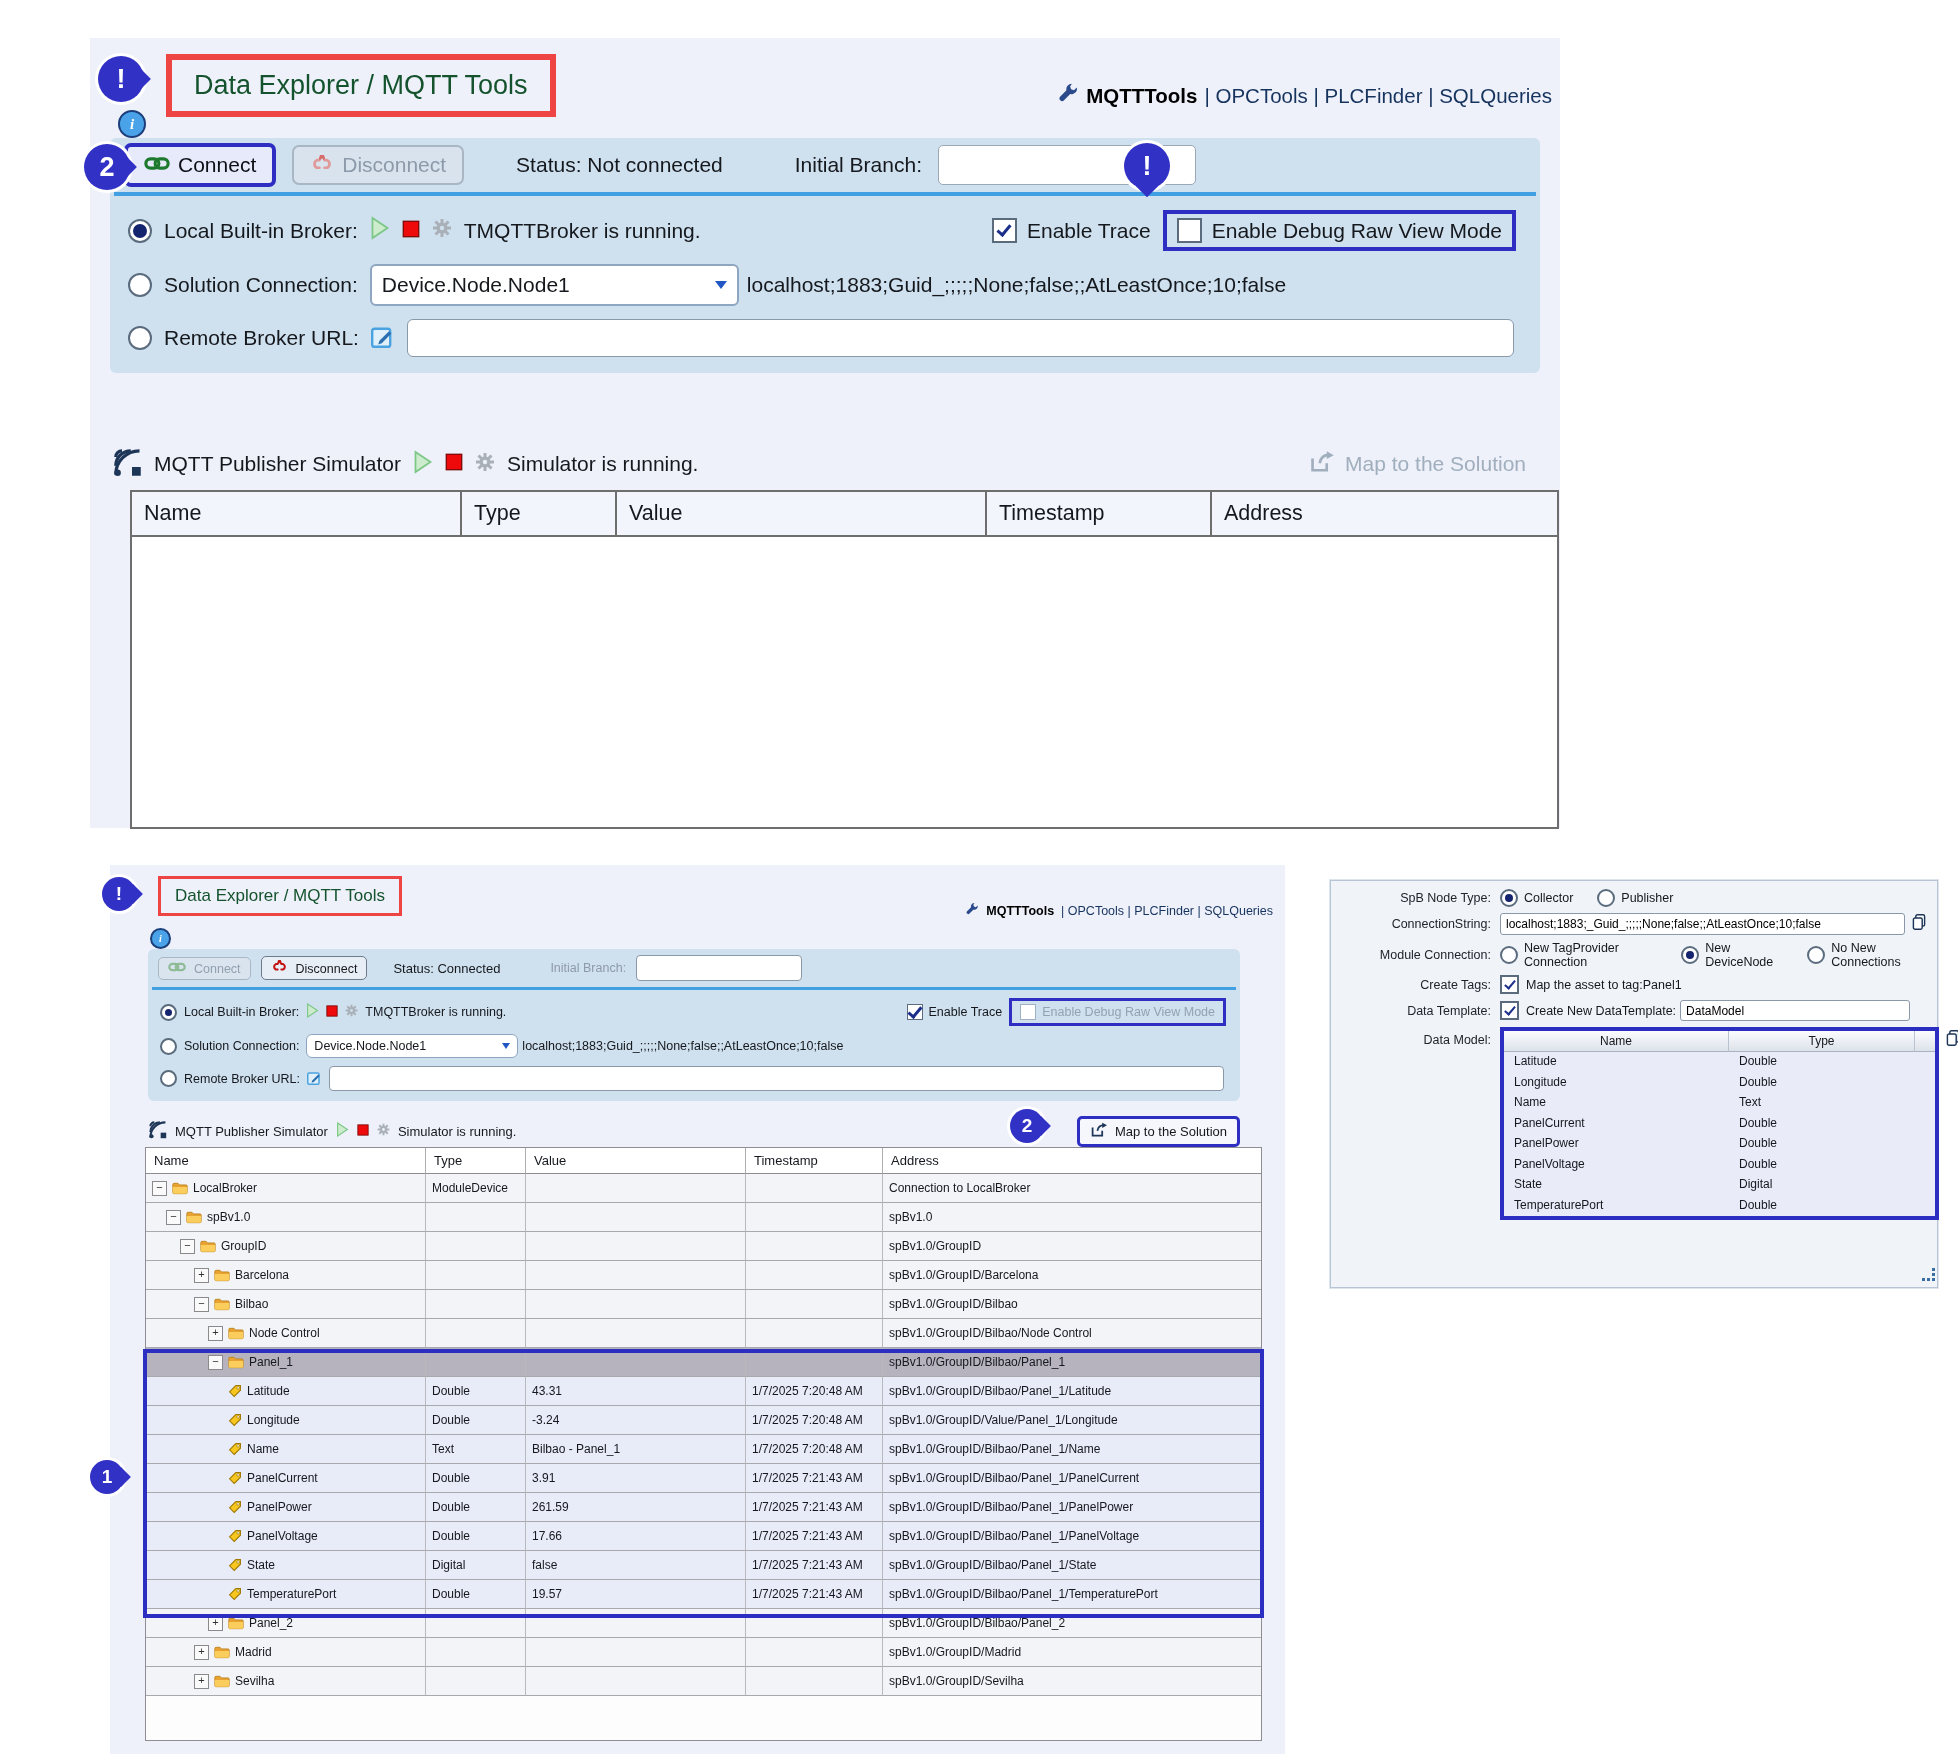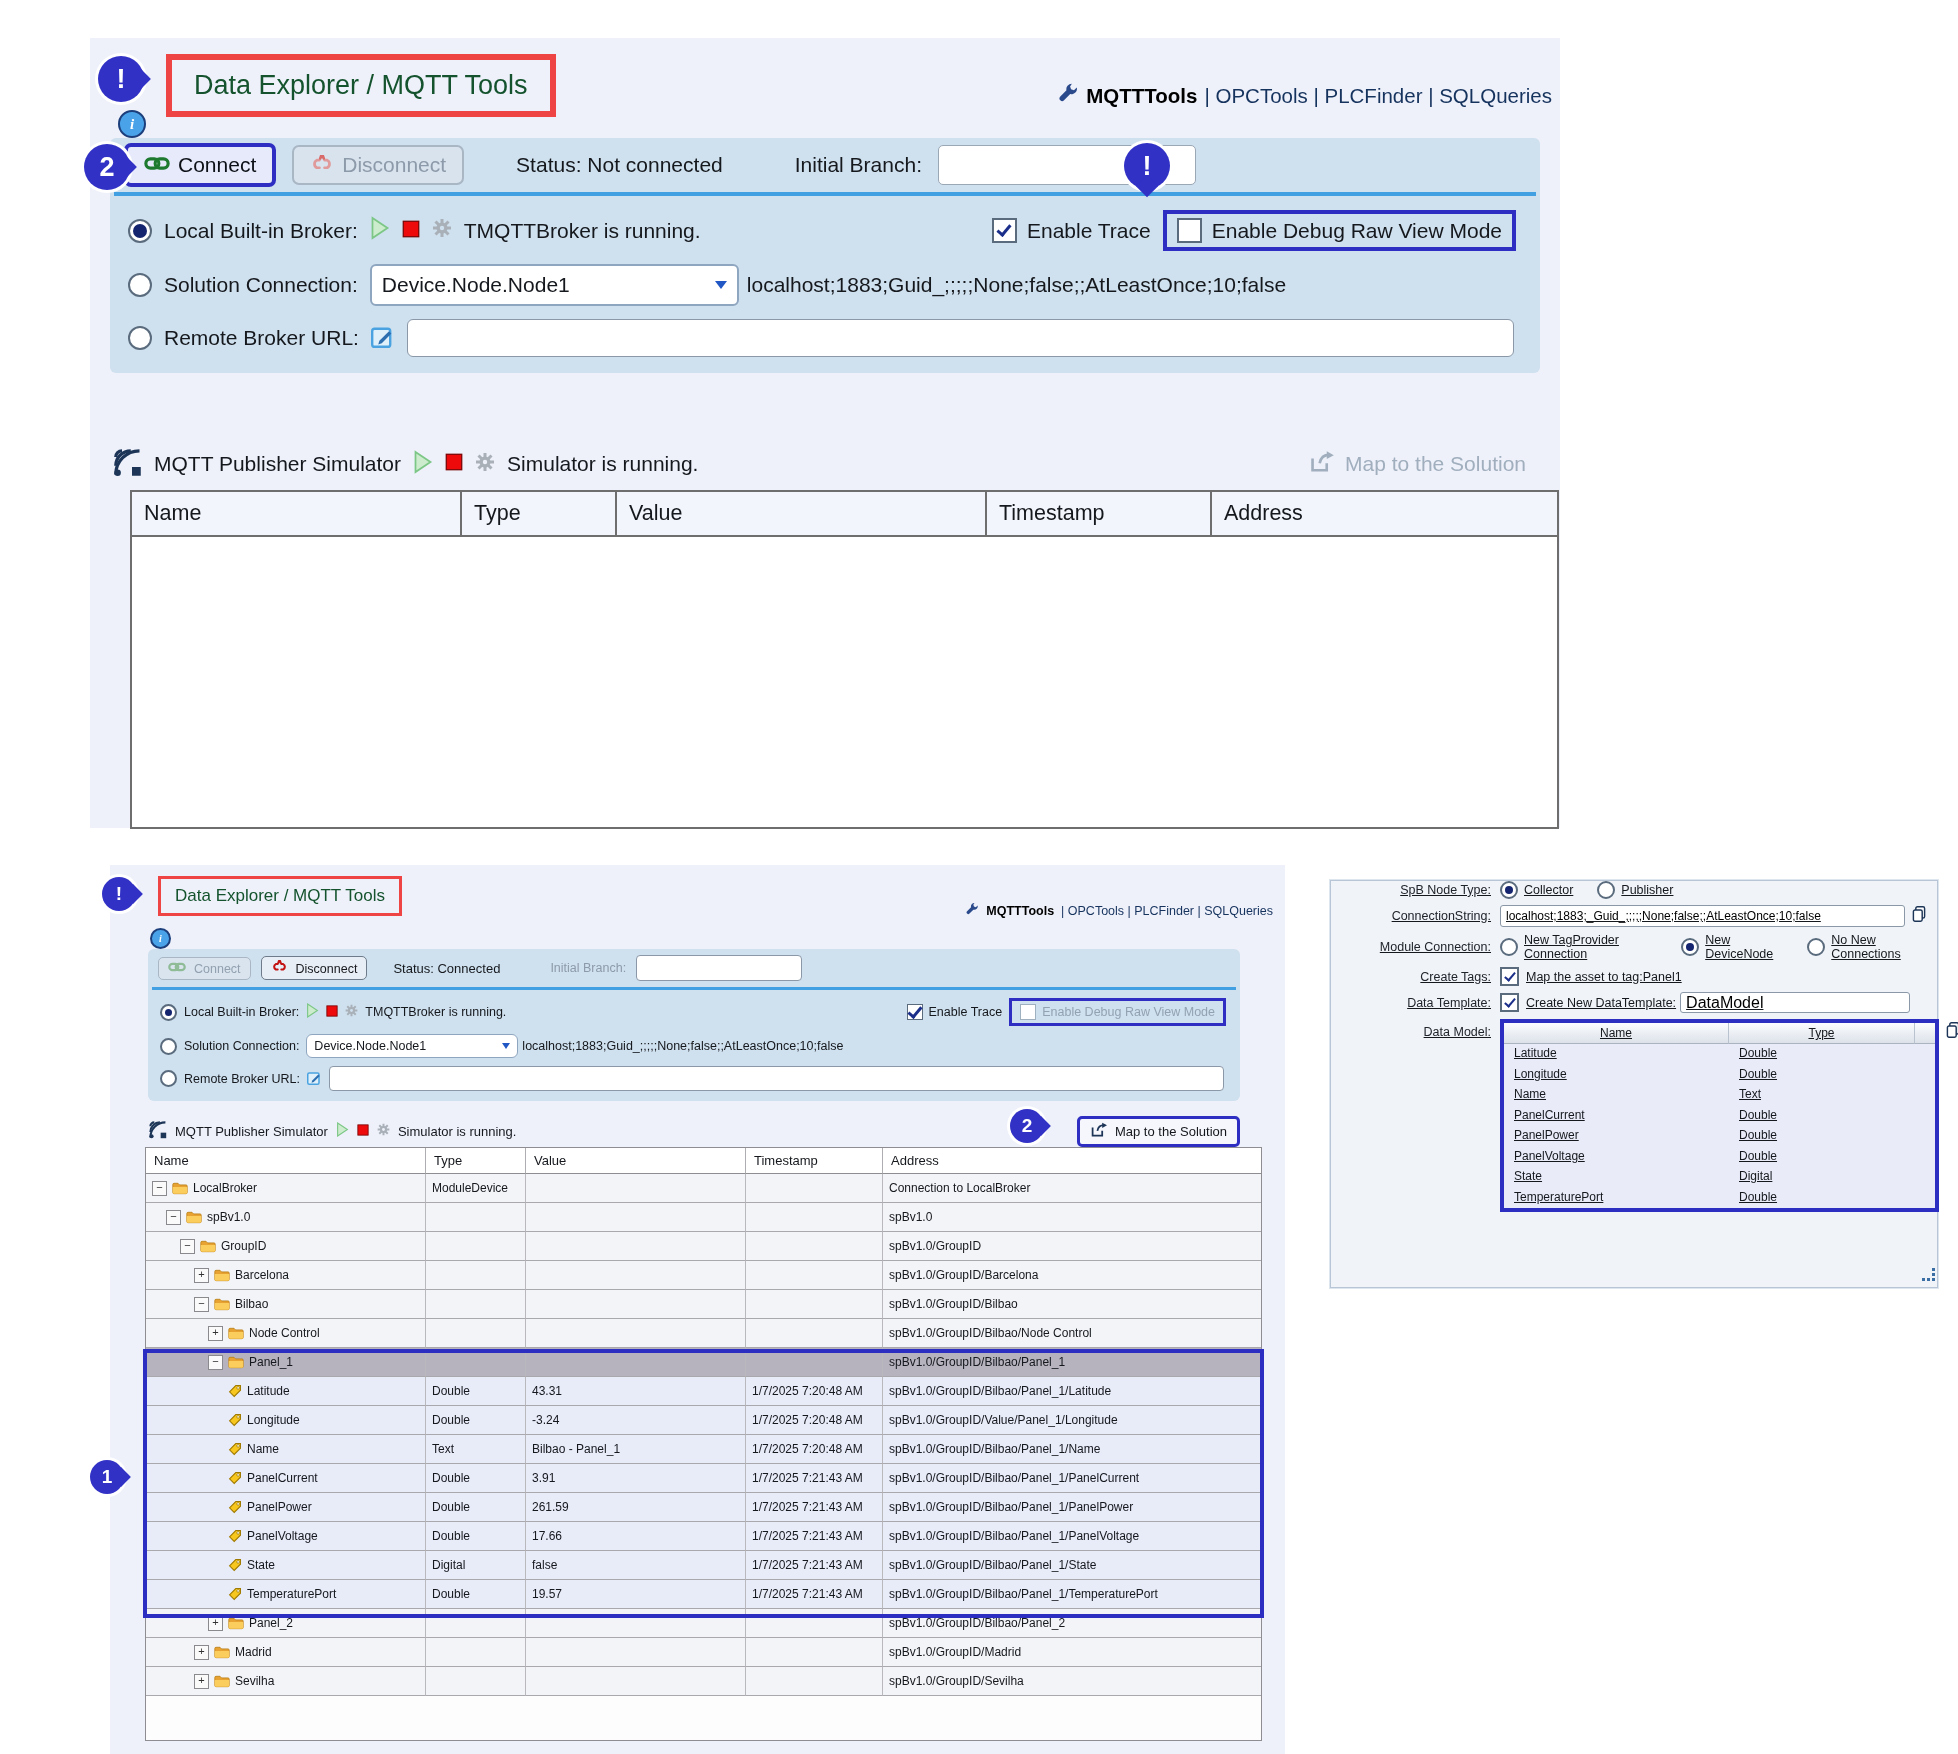--- a/index.html
+++ b/index.html
@@ -90,29 +90,29 @@
   .trow.leaf .tcell{background:#e8ebf8;}
   .trow.selected .tcell{background:#b6b3bf;}
   .exp{width:13px;height:13px;border:1px solid #8a8a8e;background:#fafafa;font-size:11px;line-height:11px;text-align:center;margin-right:5px;flex:none;color:#333;}
   .ticon{display:flex;margin-right:5px;}
   .tree-empty{height:44px;background:#fdfdfe;}
   #tree-overlay{position:absolute;left:-3px;right:-3px;top:201px;height:261px;border:4px solid #2b2ec0;pointer-events:none;z-index:5;}
   #tree-badge{left:-56px;top:312px;}
 
   
   #dlg-title{height:28px;background:#cfe0ee;display:flex;align-items:center;justify-content:center;font-size:13.5px;color:#1a1d24;}
-  #dlg-form{padding:0 10px 0 10px;text-decoration:underline;}
+  #dlg-form{padding:8px 10px 0 10px;}
   .drow{display:flex;align-items:center;margin-bottom:6px;}
   .dlabel{width:150px;text-align:right;padding-right:9px;font-size:12.5px;flex:none;color:#20242b;}
   .dradio{width:14px;height:14px;}
   .dopt{display:flex;align-items:center;gap:6px;font-size:12.5px;margin-right:24px;}
   #dlg-conn-input{flex:1;height:20px;font-size:12px;padding:0 5px;}
   .dcb{width:15px;height:15px;}
   .dcb.checked::after{width:4px;height:9px;border-width:0 2.5px 2.5px 0;margin-top:-2px;}
-  #dlg-template-input{width:218px;height:19px;font-size:16px;padding:0 5px;margin-left:4px;}
+  #dlg-template-input{width:218px;height:19px;font-size:12px;padding:0 5px;margin-left:4px;}
   #model-table{width:437px;border:4px solid #2b2ec0;background:#e9ecf8;}
   .mgrid{display:grid;grid-template-columns:225px 186px auto;}
   #model-table .mh{background:linear-gradient(#fbfcfe,#dde2ea);border-right:1px solid #b9c2cf;border-bottom:1px solid #aab3c0;font-size:12px;text-align:center;padding:3px 0;}
   #model-table .mh:last-child{border-right:none;}
   .mrow{height:20.5px;}
   .mrow .mc{font-size:12px;padding:2px 10px;white-space:nowrap;overflow:hidden;}
   #dlg-bottom{position:absolute;left:0;right:0;bottom:0;height:31px;background:#d9e4ef;display:flex;align-items:center;justify-content:flex-end;gap:12px;padding-right:32px;}
   .dbtn{width:84px;height:21px;background:#fdfdfd;border:1px solid #8a96a5;border-radius:3px;font-size:12.5px;display:flex;align-items:center;justify-content:center;}
   #dlg-grip{position:absolute;right:1px;bottom:1px;}
   .copy-ic{margin-left:6px;}

